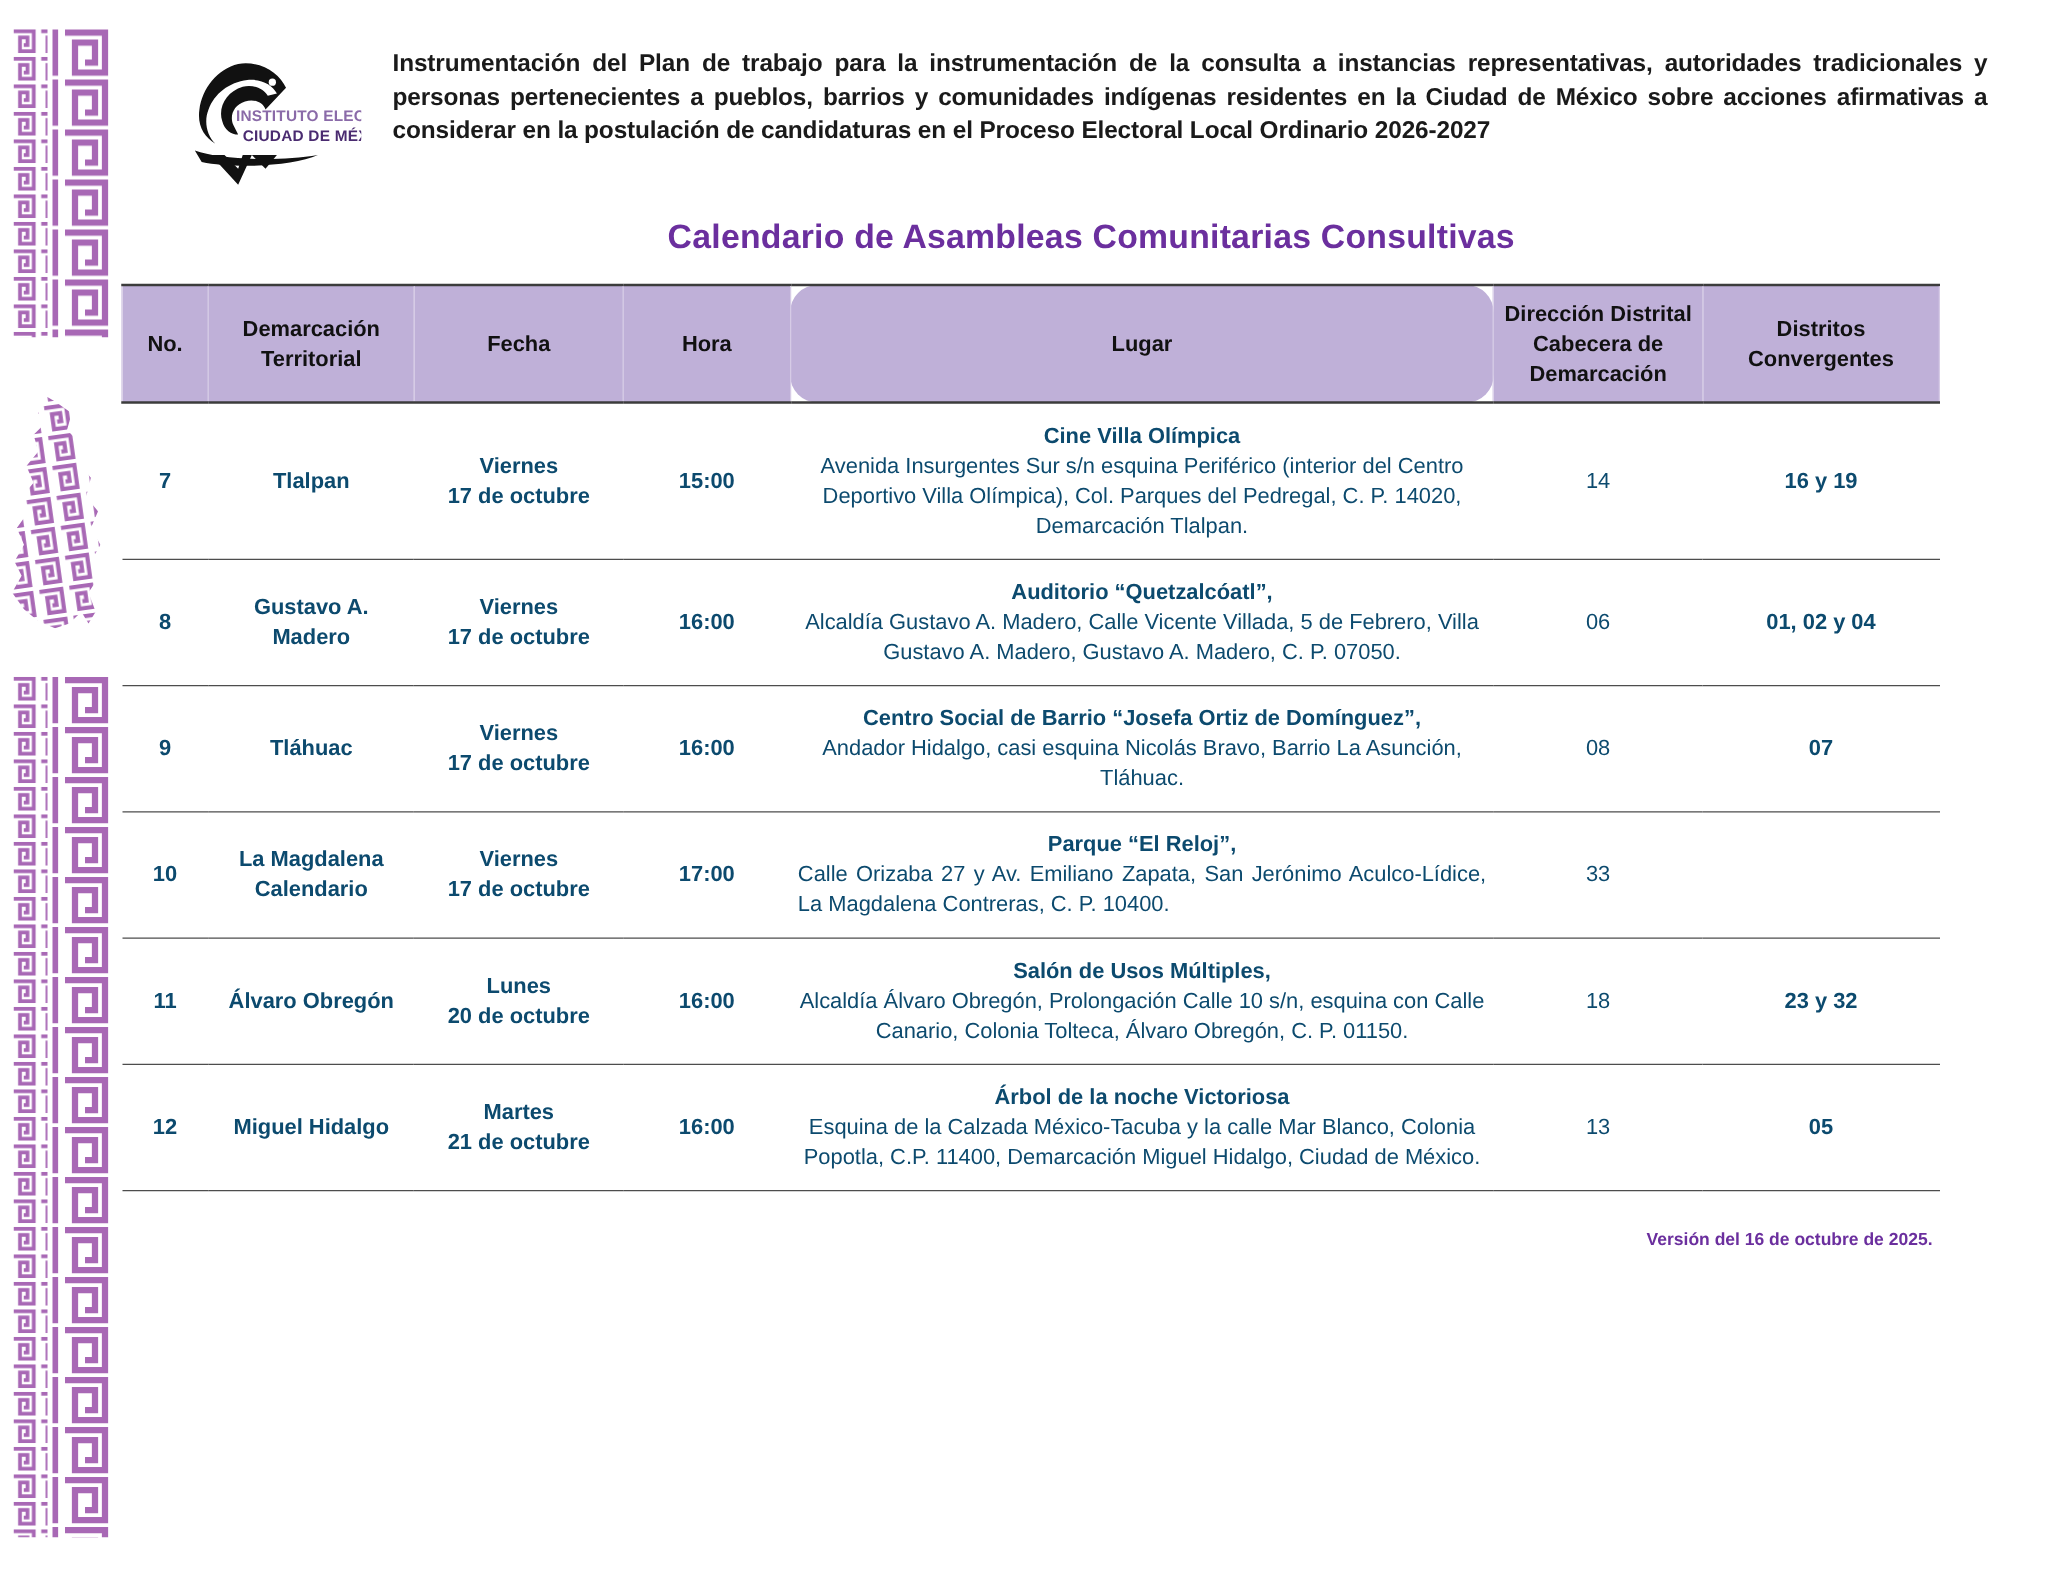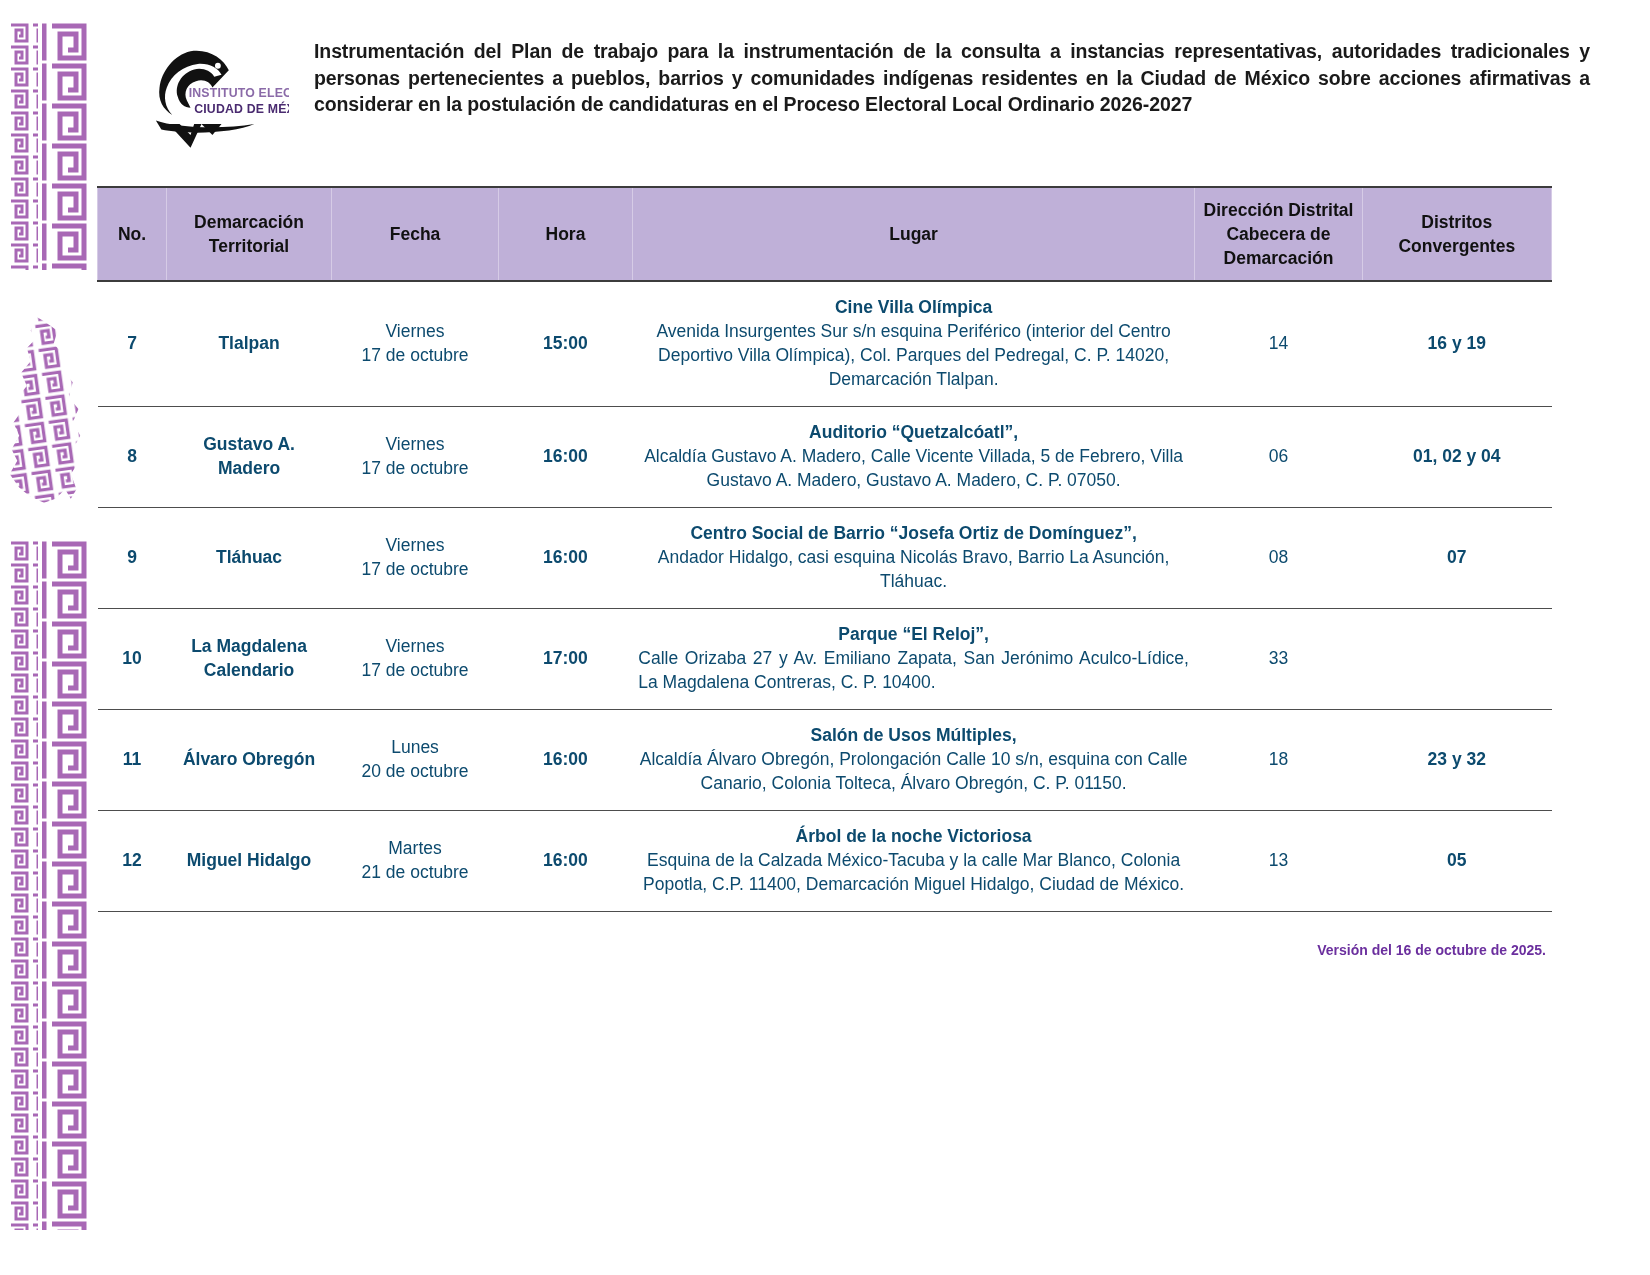--- a/index.html
+++ b/index.html
@@ -115,31 +115,31 @@
     border-bottom: 1.6px solid #4d4d4d;
     font-size: 17.5px;
     color: #0c4a6e;
     padding: 14px 6px;
     vertical-align: middle;
     text-align: center;
     line-height: 1.37;
   }
   td.c-no      { width: 62px;  font-weight: bold; }
   td.c-dem     { width: 148px; font-weight: bold; }
-  td.c-fecha   { width: 150px; font-weight: normal; }
+  td.c-fecha   { width: 150px; font-weight: bold; }
   td.c-hora    { width: 120px; font-weight: bold; }
   td.c-lugar   { width: 505px; text-align: center; padding-left: 14px; padding-right: 14px; }
   td.c-dir     { width: 150px; font-weight: normal; }
   td.c-conv    { width: 170px; font-weight: bold; }
 
   th.h-no    { width: 62px; }
   th.h-dem   { width: 148px; }
   th.h-fecha { width: 150px; }
   th.h-hora  { width: 120px; }
-  th.h-lugar { width: 505px; }
+  th.h-lugar { width: 505px; border-radius: 22px; }
   th.h-dir   { width: 150px; }
   th.h-conv  { width: 170px; }
 
   .lugar-name { font-weight: bold; display: block; }
   .lugar-addr { display: block; }
   .lugar-addr.justify { text-align: justify; text-align-last: left; }
 
   .footer-note {
     text-align: right;
     padding: 30px 104px 0 0;
@@ -211,20 +211,21 @@
         <text x="60" y="62" font-family="Liberation Sans, sans-serif" font-size="13.5" font-weight="bold" fill="#8a6aa8" letter-spacing="0.2">INSTITUTO ELECTORAL</text>
         <text x="66" y="80" font-family="Liberation Sans, sans-serif" font-size="13.5" font-weight="bold" fill="#4a2b70" letter-spacing="0.2">CIUDAD DE MÉXICO</text>
       </svg>
 
     </div>
 
     <div class="header-text">Instrumentación del Plan de trabajo para la instrumentación de la consulta a instancias representativas, autoridades tradicionales y personas pertenecientes a pueblos, barrios y comunidades indígenas residentes en la Ciudad de México sobre acciones afirmativas a considerar en la postulación de candidaturas en el Proceso Electoral Local Ordinario 2026-2027</div>
   </div>
 
   <div class="title-block">
+    <div class="doc-title-2">Calendario de Asambleas Comunitarias Consultivas</div>
   </div>
 
   <div class="table-wrap">
     <table class="cal">
       <thead>
         <tr>
           <th class="h-no">No.</th>
           <th class="h-dem">Demarcación Territorial</th>
           <th class="h-fecha">Fecha</th>
           <th class="h-hora">Hora</th>

